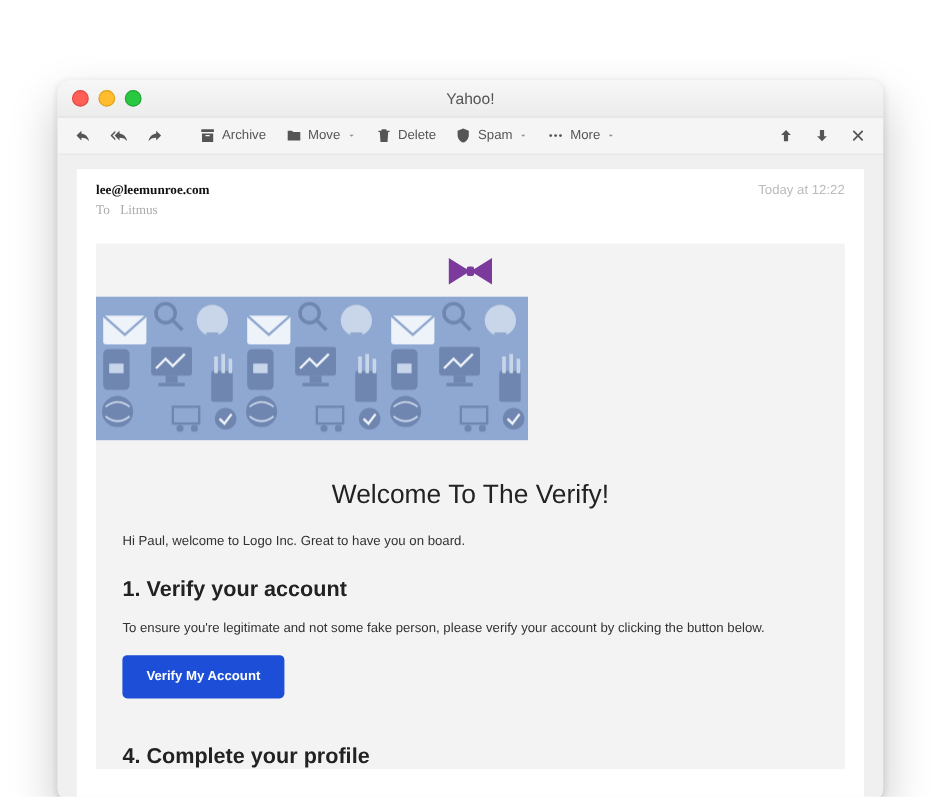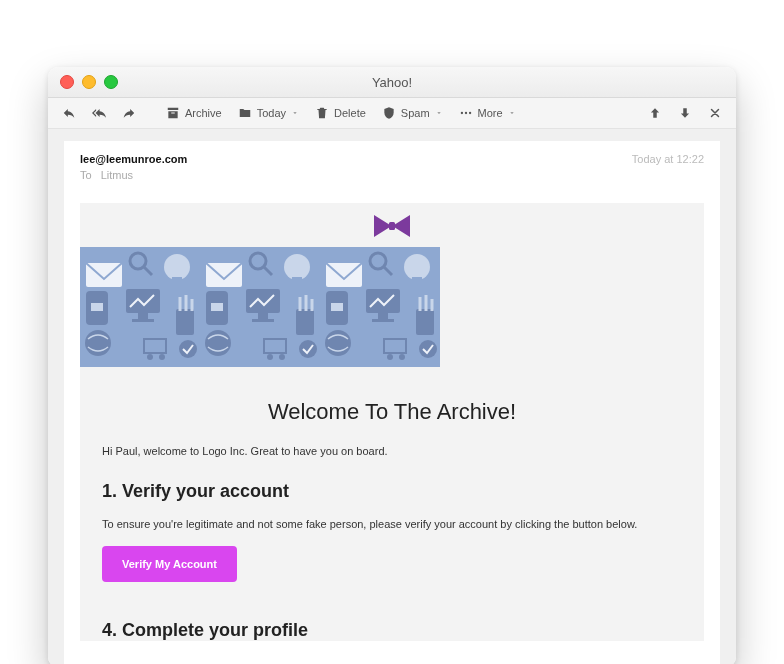--- a/index.html
+++ b/index.html
@@ -26,33 +26,33 @@
   }
   .tb-spacer{flex:1;}
   .tb-btn{display:flex;align-items:center;gap:5px;padding:4px 6px;border-radius:3px;cursor:default;}
   .tb-btn svg{display:block;}
   .tb-ic{width:14px;height:14px;fill:#555;}
   .chev{width:8px;height:8px;fill:#888;}
   .content{flex:1;overflow:hidden;background:#f0f0f0;}
   .content-inner{padding:12px 16px 0 16px;height:100%;box-sizing:border-box;}
   .paper{background:#fff;height:100%;}
   .meta{padding:12px 16px 22px 16px;display:flex;font-size:11px;}
-  .meta-left{flex:1;}
+  .meta-left{flex:1;font-family:Liberation Serif, serif;}
   .from{color:#111;font-weight:700;}
   .toline{color:#aaa;margin-top:4px;}
   .toline .lbl{margin-right:6px;}
   .time{color:#bbb;font-size:11px;}
   .email{background:#f3f3f3;margin:0 16px;padding:0;}
   .logo-row{display:flex;justify-content:center;padding:10px 0 8px 0;}
   .hero{width:360px;height:120px;margin-left:0;}
   .body{padding:20px 22px 0 22px;}
   .h1{font-size:22px;color:#222;text-align:center;margin:12px 0 20px 0;font-weight:400;}
   .p{font-size:11px;color:#333;margin:0 0 24px 0;}
   .h2{font-size:18px;color:#222;font-weight:700;margin:0 0 16px 0;}
-  .cta{display:inline-block;background:#d946ef;color:#fff;font-size:11px;font-weight:700;padding:12px 20px;border-radius:4px;}
+  .cta{display:inline-block;background:#1d4ed8;color:#fff;font-size:11px;font-weight:700;padding:12px 20px;border-radius:4px;}
 </style>
 </head>
 <body>
 
 <div class="stage">
   <div class="window">
 
     <div class="titlebar">
       <div class="traffic">
         <div class="dot red"></div>
@@ -84,21 +84,21 @@
       <div class="tb-btn">
         <svg class="tb-ic" viewBox="0 0 24 24">
             <path d="M3 3h18v4H3V3zm1 6h16v12H4V9zm5 2v2h6v-2H9z"></path>
           </svg>
         <span>Archive</span>
       </div>
       <div class="tb-btn">
         <svg class="tb-ic" viewBox="0 0 24 24">
             <path d="M3 5h6l2 2h10v12H3V5z"></path>
           </svg>
-        <span>Today</span>
+        <span>Move</span>
         <svg class="chev" viewBox="0 0 24 24">
             <path d="M7 10l5 5 5-5z"></path>
           </svg>
       </div>
       <div class="tb-btn">
         <svg class="tb-ic" viewBox="0 0 24 24">
             <path d="M6 7h12l-1 14H7L6 7zm3-4h6l1 2h4v2H4V5h4l1-2z"></path>
           </svg>
         <span>Delete</span>
       </div>
@@ -221,21 +221,21 @@
                       <circle cx="10" cy="10" r="9" fill="#6f86b0"></circle>
                       <polyline points="5,10 9,14 15,6" fill="none" stroke="#eef2f9" stroke-width="2"></polyline>
                     </g>
                   </pattern>
                 </defs>
                 <rect width="360" height="120" fill="url(#pat)"></rect>
               </svg>
             </div>
 
             <div class="body">
-              <div class="h1">Welcome To The Archive!</div>
+              <div class="h1">Welcome To The Verify!</div>
               <p class="p">Hi Paul, welcome to Logo Inc. Great to have you on board.</p>
 
               <div class="h2">1. Verify your account</div>
               <p class="p" style="margin-bottom:16px">To ensure you're legitimate and not some fake person, please verify your account by clicking the button below.</p>
               <span class="cta">Verify My Account</span>
 
               <div style="height:38px"></div>
               <div class="h2">4. Complete your profile</div>
             </div>
 

